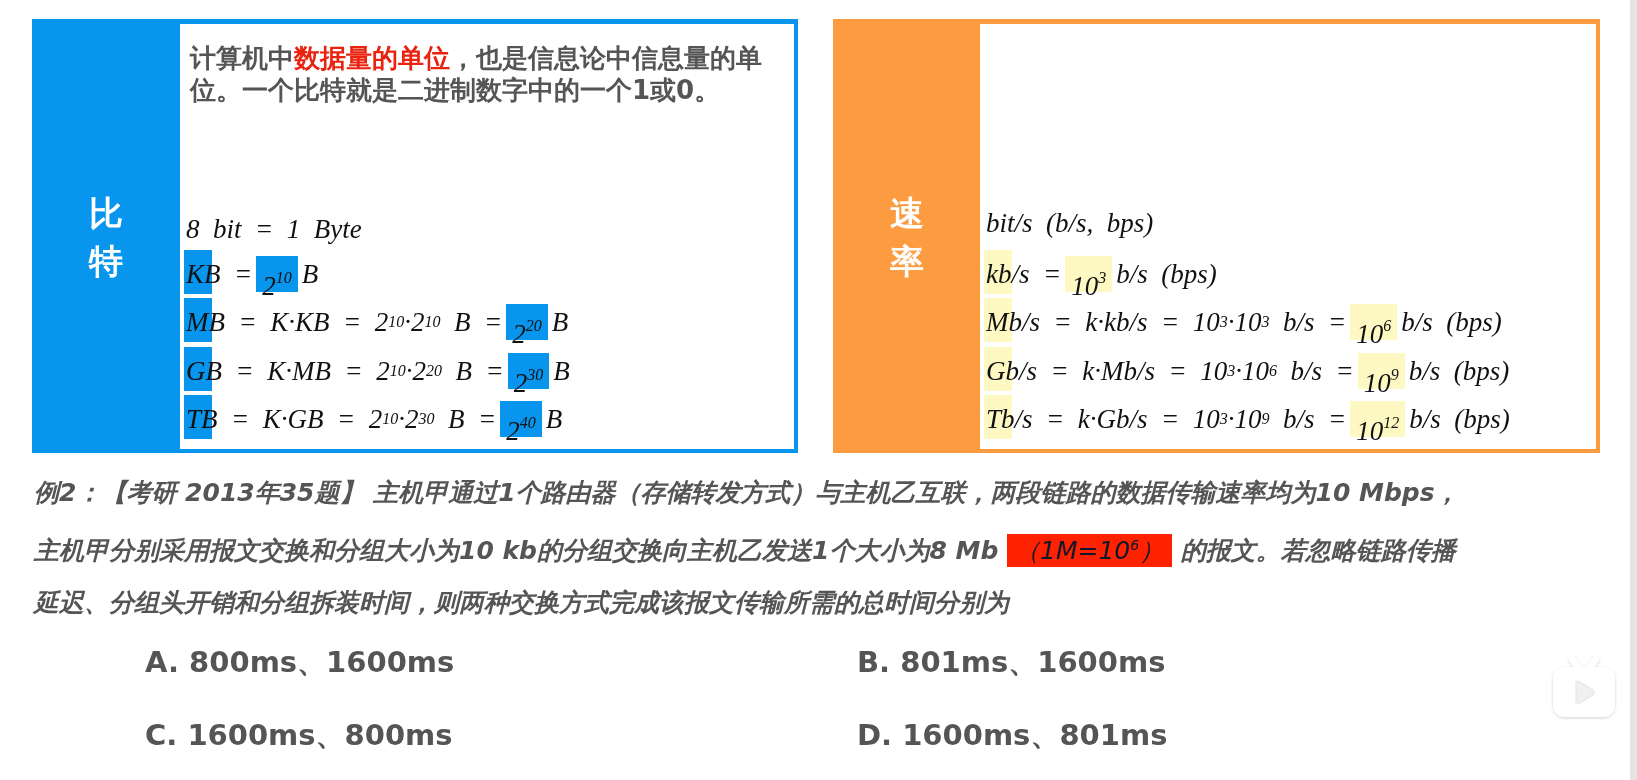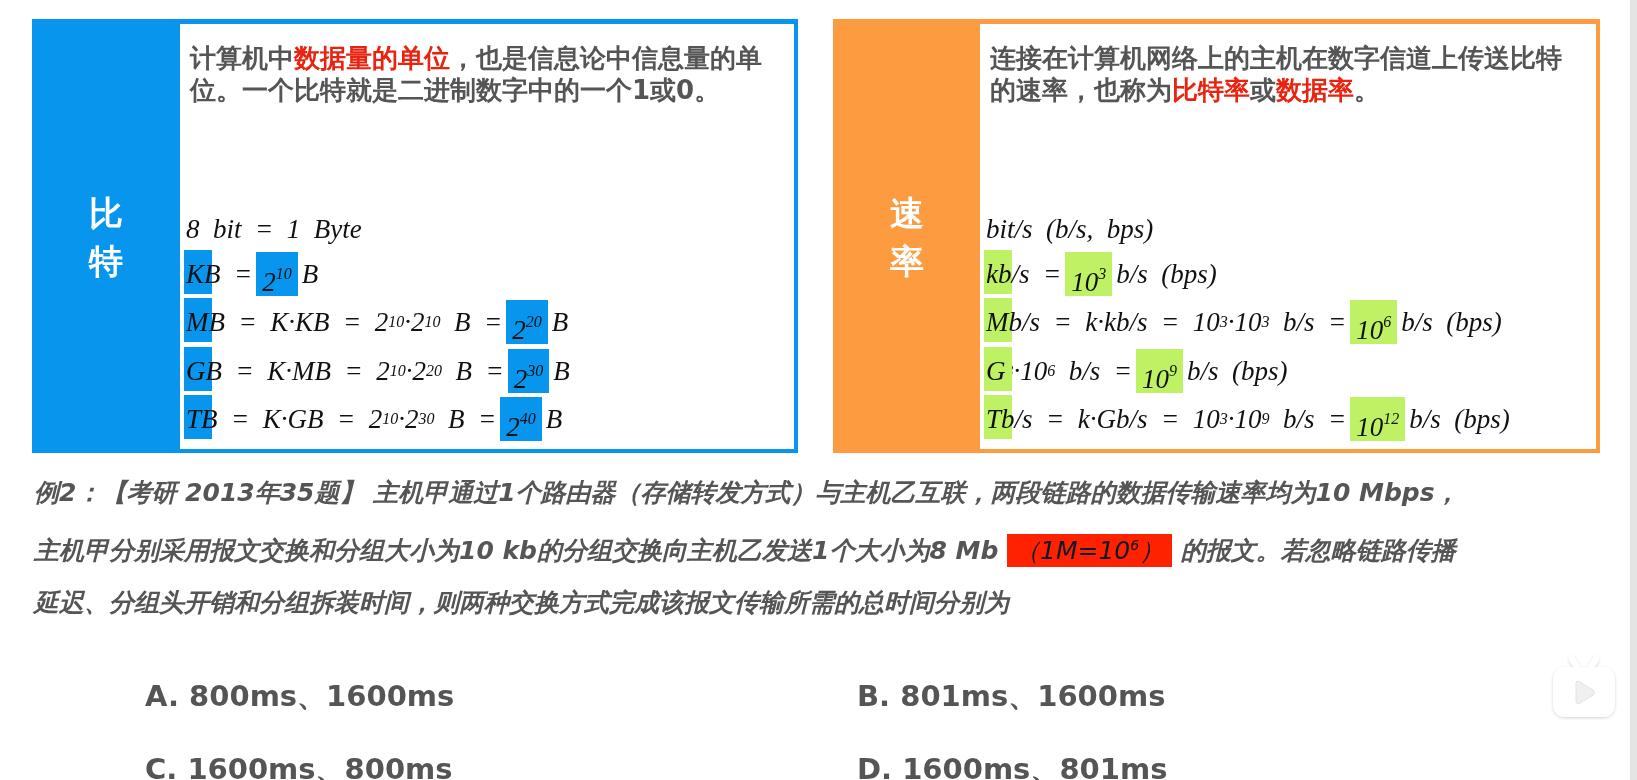--- a/index.html
+++ b/index.html
@@ -28,31 +28,31 @@
   .subhead { position: absolute; left: 14px; top: 128px;
              font-size: 25px; font-weight: bold; color: #555555; }
 
   .formulas { position: absolute; left: 6px; top: 175px; right: 0; }
   .frow { position: absolute; left: 0; height: 44px; display: flex; align-items: center;
           font-family: "Liberation Serif", "DejaVu Serif", serif; font-style: italic;
           font-size: 27px; color: #111111; white-space: pre; }
   .frow .prefix { position: relative; display: inline-block; }
   .frow .prefix .mark { position: absolute; left: -2px; top: -9px; width: 28px; height: 44px; z-index: 0; }
   .frow .t { position: relative; z-index: 1; }
-  .frow .box { display: inline-block; height: 44px; line-height: 44px; padding: 0 6px; margin: 0 4px; }
+  .frow .box { display: inline-block; height: 36px; line-height: 44px; padding: 0 6px; margin: 0 4px; }
   .frow sup { font-size: 16px; vertical-align: 12px; }
   .blue .mark, .blue .box { background: #0795ee; }
-  .orange .mark, .orange .box { background: #bef264; }
+  .orange .mark, .orange .box { background: #fef9c3; }
 
   .question { position: absolute; left: 34px; top: 467px; width: 1570px;
               font-size: 25px; font-weight: bold; line-height: 52px; color: #555555; font-style: italic; }
   .question .note { background: #fe2200; color: #0f172a; font-weight: normal; padding: 2px 8px; }
   .question .note sup { font-size: 14px; }
 
-  .option { position: absolute; font-size: 29px; font-weight: bold; color: #555555; margin-top: 34px; }
+  .option { position: absolute; font-size: 29px; font-weight: bold; color: #555555; }
 
   .tv-icon { position: absolute; left: 1550px; top: 655px; width: 68px; height: 65px; }
   .edge { position: absolute; left: 1630px; top: 0; width: 7px; height: 780px; background: #e4e4e4; }
 </style>
 </head>
 <body>
 
 <div class="card blue">
   <div class="side">
     <div class="side-label">
@@ -73,26 +73,25 @@
 </div>
 
 <div class="card orange">
   <div class="side">
     <div class="side-label">
       <span id="rt1">速</span><br>
       <span id="rt2">率</span>
     </div>
   </div>
   <div class="content">
-    <div class="desc"><span>连接在计算机网络上的主机在数字信道上传送比特的速率，也称为</span><span class="hl">比特率</span><span>或</span><span class="hl">数据率</span><span>。</span></div>
     <div class="formulas" id="rate-formulas">
-        <div class="frow" style="top: 8px; text-align: right;"><span class="t">bit/s  (b/s,  bps)</span></div>
+        <div class="frow" style="top: 2px; text-align: right;"><span class="t">bit/s  (b/s,  bps)</span></div>
         <div class="frow" style="top: 53px;"><span class="prefix"><span class="mark"></span><span class="t">k</span></span><span class="t">b/s  =</span> <span class="box"><span class="t">10</span><sup>3</sup></span><span class="t">b/s  (bps)</span></div>
         <div class="frow" style="top: 101px;"><span class="prefix"><span class="mark"></span><span class="t">M</span></span><span class="t">b/s  =  k·kb/s  =  10</span><sup>3</sup><span class="t">·10</span><sup>3</sup><span class="t">  b/s  =</span> <span class="box"><span class="t">10</span><sup>6</sup></span><span class="t">b/s  (bps)</span></div>
-        <div class="frow" style="top: 150px;"><span class="prefix"><span class="mark"></span><span class="t">G</span></span><sup>3</sup><span class="t">·10</span><sup>6</sup><span class="t">  b/s  =</span> <span class="box"><span class="t">10</span><sup>9</sup></span><span class="t">b/s  (bps)</span></div>
+        <div class="frow" style="top: 150px;"><span class="prefix"><span class="mark"></span><span class="t">G</span></span><span class="t">b/s  =  k·Mb/s  =  10</span><sup>3</sup><span class="t">·10</span><sup>6</sup><span class="t">  b/s  =</span> <span class="box"><span class="t">10</span><sup>9</sup></span><span class="t">b/s  (bps)</span></div>
         <div class="frow" style="top: 198px;"><span class="prefix"><span class="mark"></span><span class="t">T</span></span><span class="t">b/s  =  k·Gb/s  =  10</span><sup>3</sup><span class="t">·10</span><sup>9</sup><span class="t">  b/s  =</span> <span class="box"><span class="t">10</span><sup>12</sup></span><span class="t">b/s  (bps)</span></div>
       </div>
   </div>
 </div>
 
 <div class="question">
   <div>例2：【考研 2013年35题】 主机甲通过1个路由器（存储转发方式）与主机乙互联，两段链路的数据传输速率均为10 Mbps，</div>
   <div><span>主机甲分别采用报文交换和分组大小为10  kb的分组交换向主机乙发送1个大小为8  Mb </span><span class="note"><span>（1M=10</span><sup>6</sup><span>）</span></span><span> 的报文。若忽略链路传播</span></div>
   <div>延迟、分组头开销和分组拆装时间，则两种交换方式完成该报文传输所需的总时间分别为</div>
 </div>

